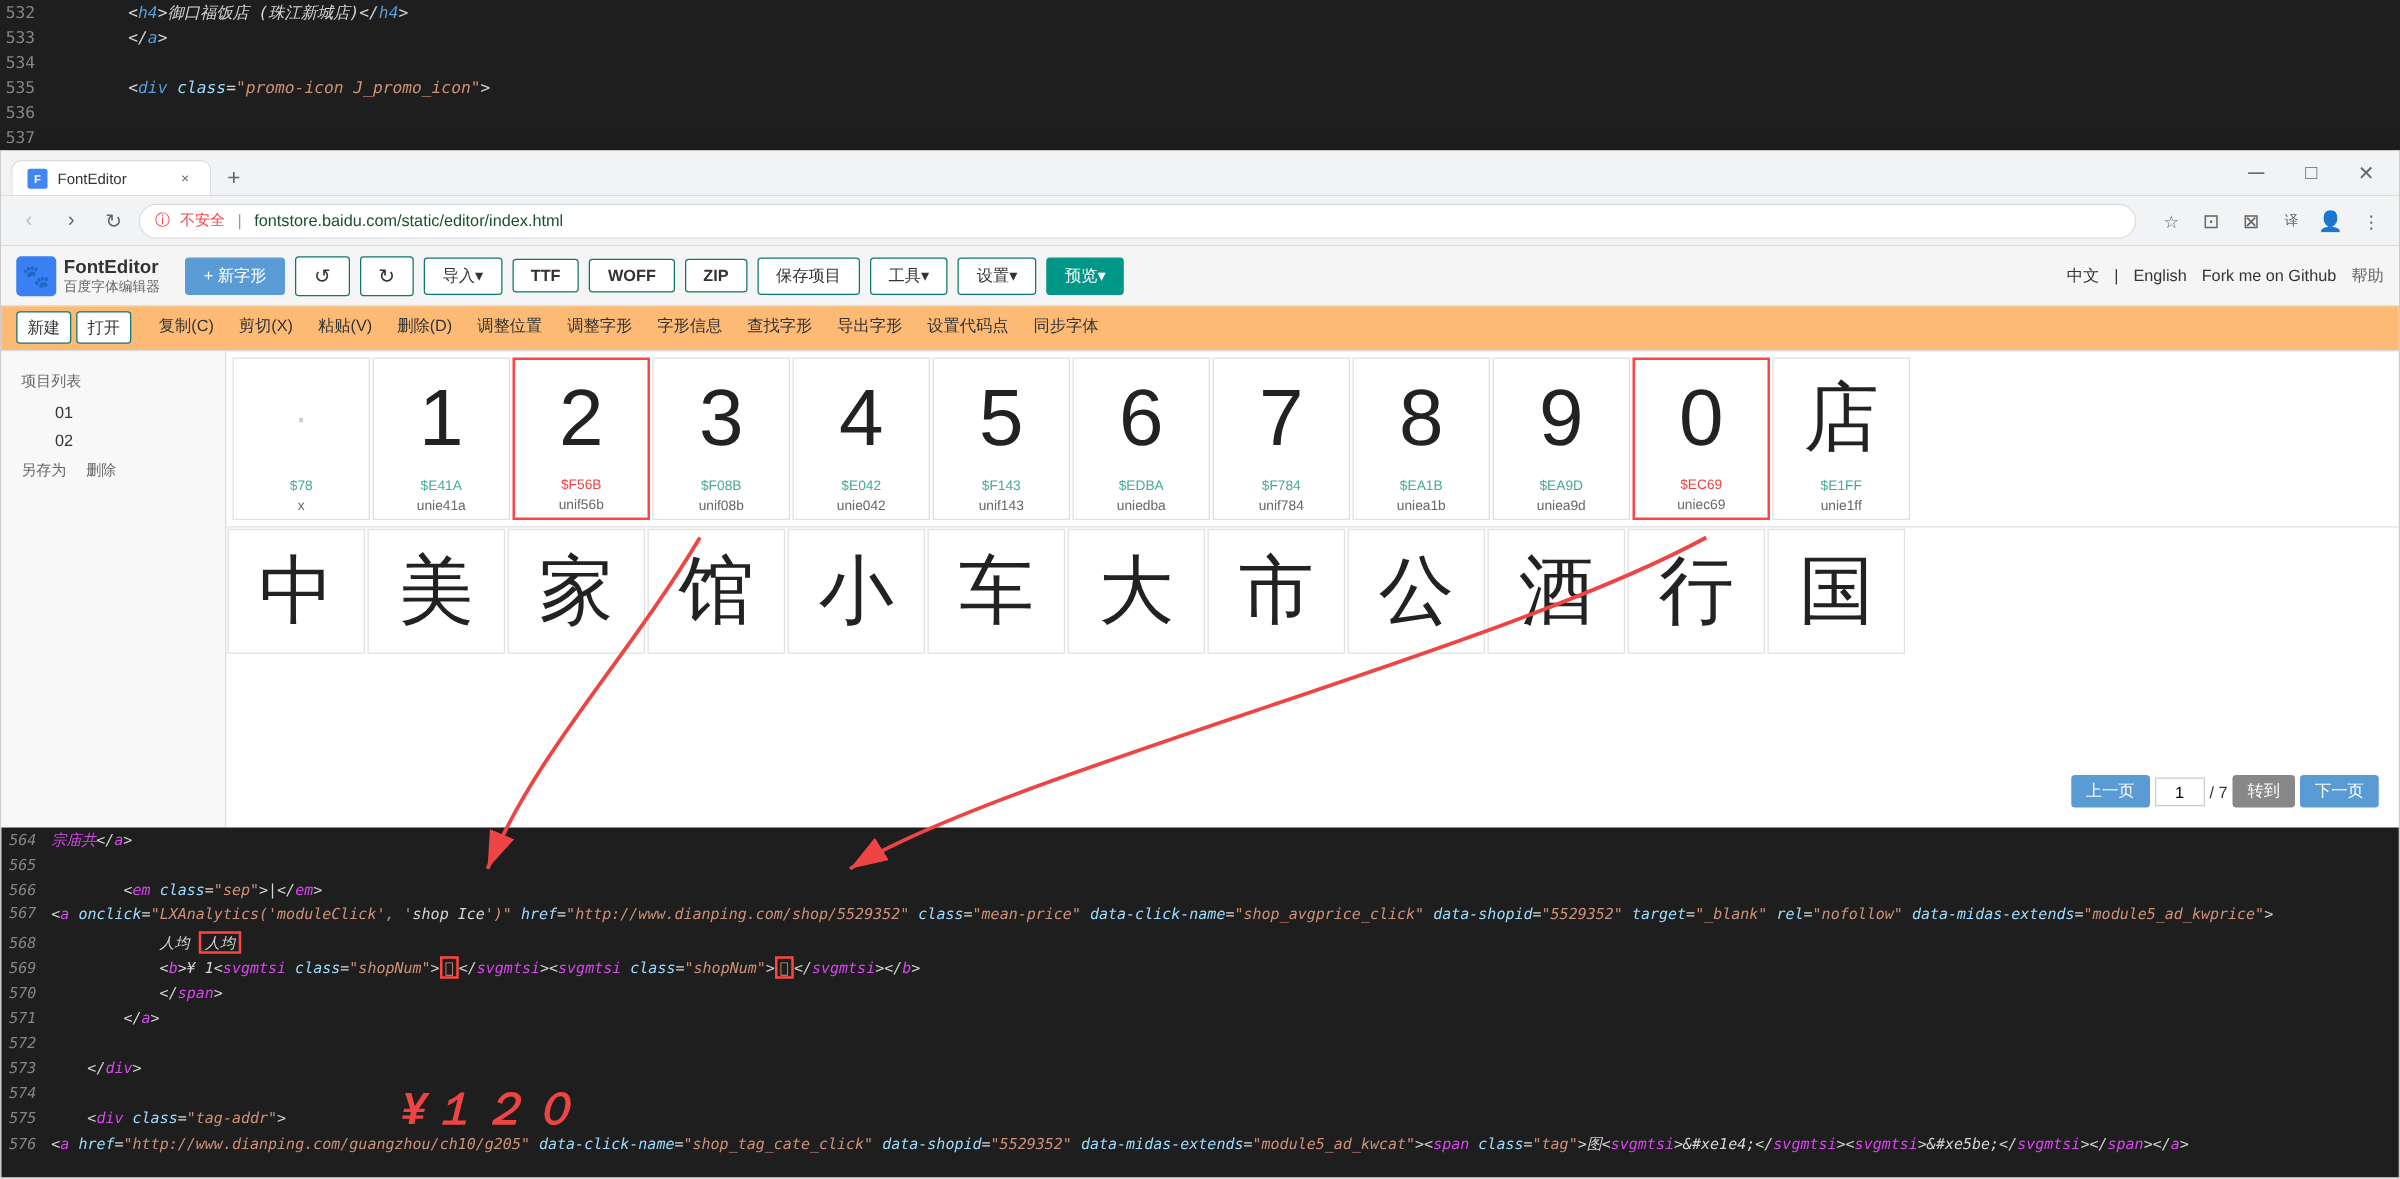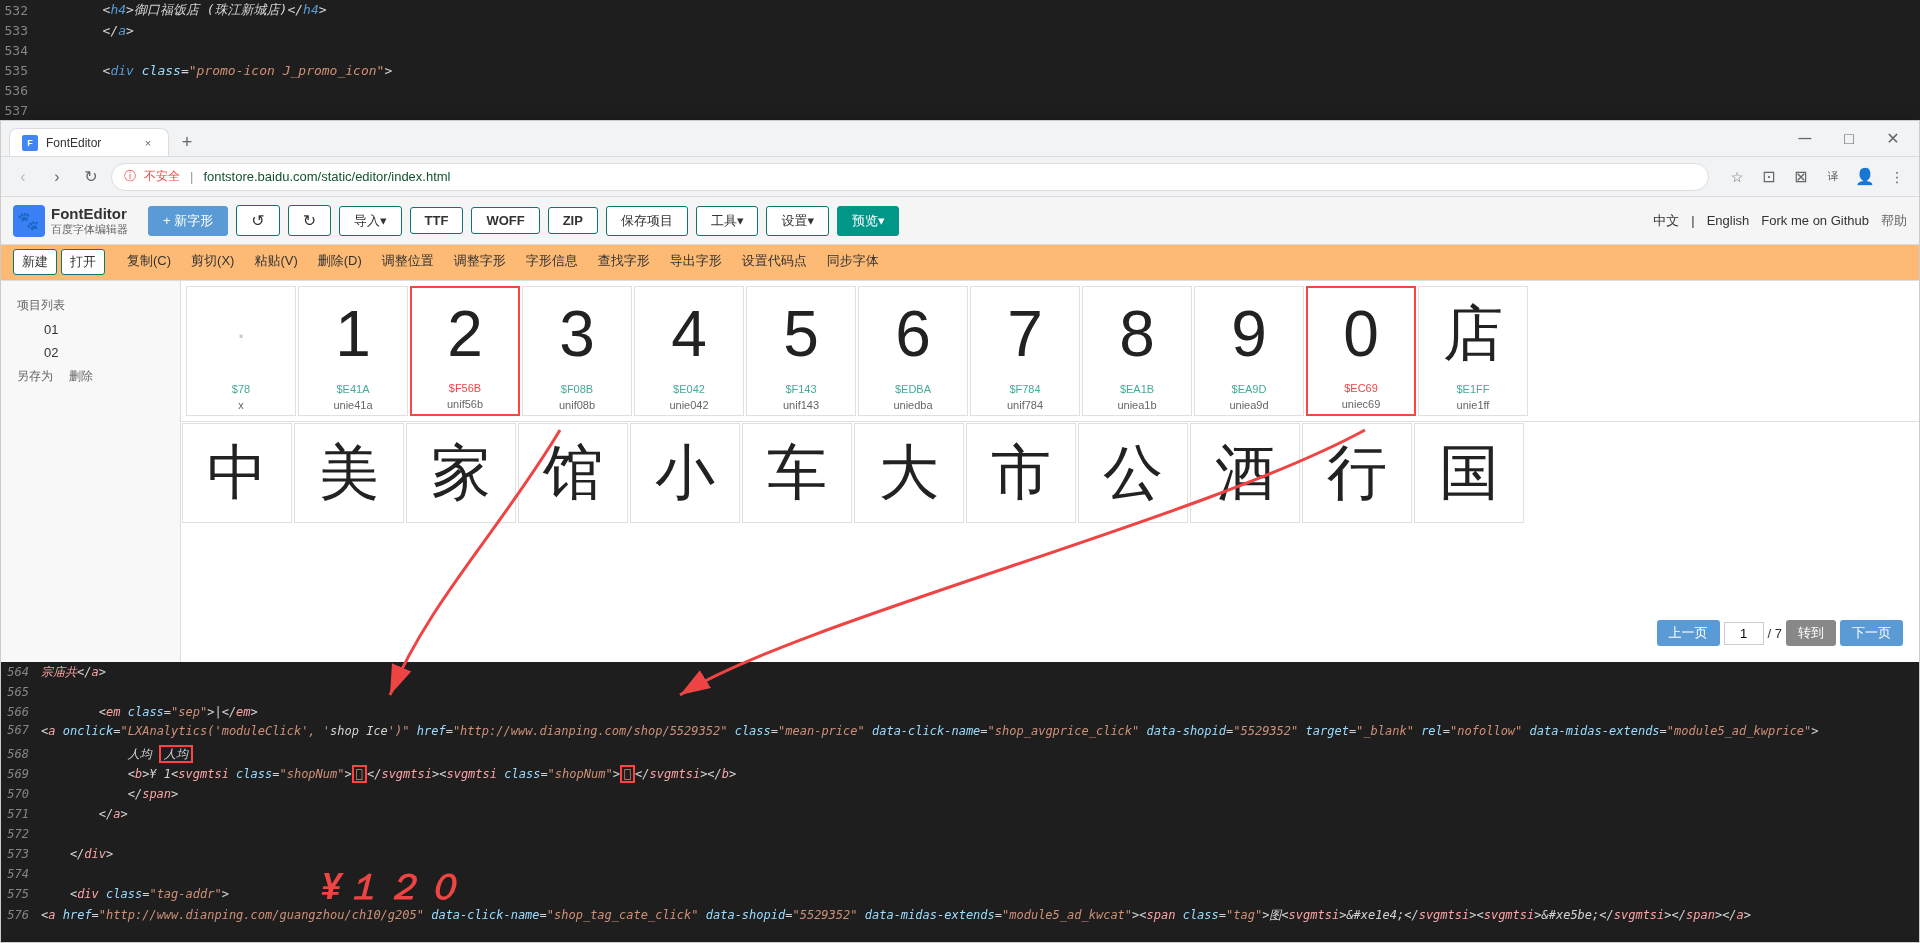--- a/index.html
+++ b/index.html
@@ -384,21 +384,21 @@
       width: 40px;
       color: #858585;
       text-align: right;
       padding-right: 12px;
       flex-shrink: 0;
     }
     .bc-content {
       color: #d4d4d4;
       white-space: pre;
     }
-    .bc-tag { color: #fca5a5; }
+    .bc-tag { color: #d946ef; }
     .bc-attr { color: #9cdcfe; }
     .bc-val { color: #ce9178; }
 
     
     .arrows-layer {
       position: absolute;
       top: 0; left: 0;
       width: 1920px;
       height: 943px;
       pointer-events: none;

